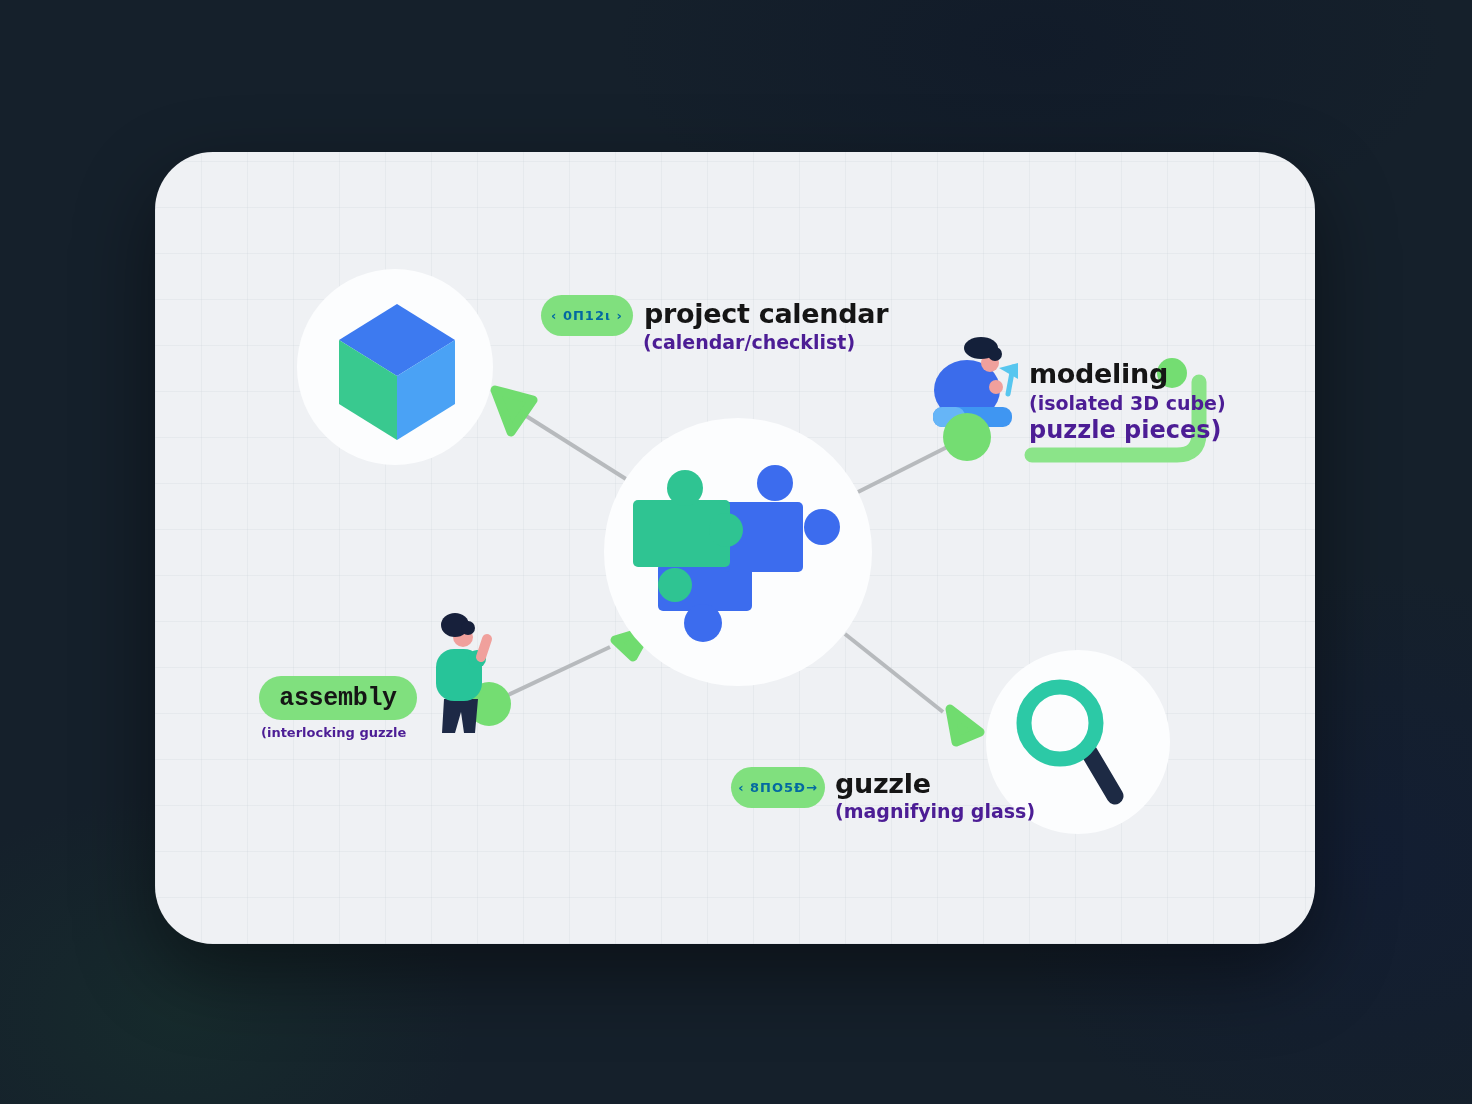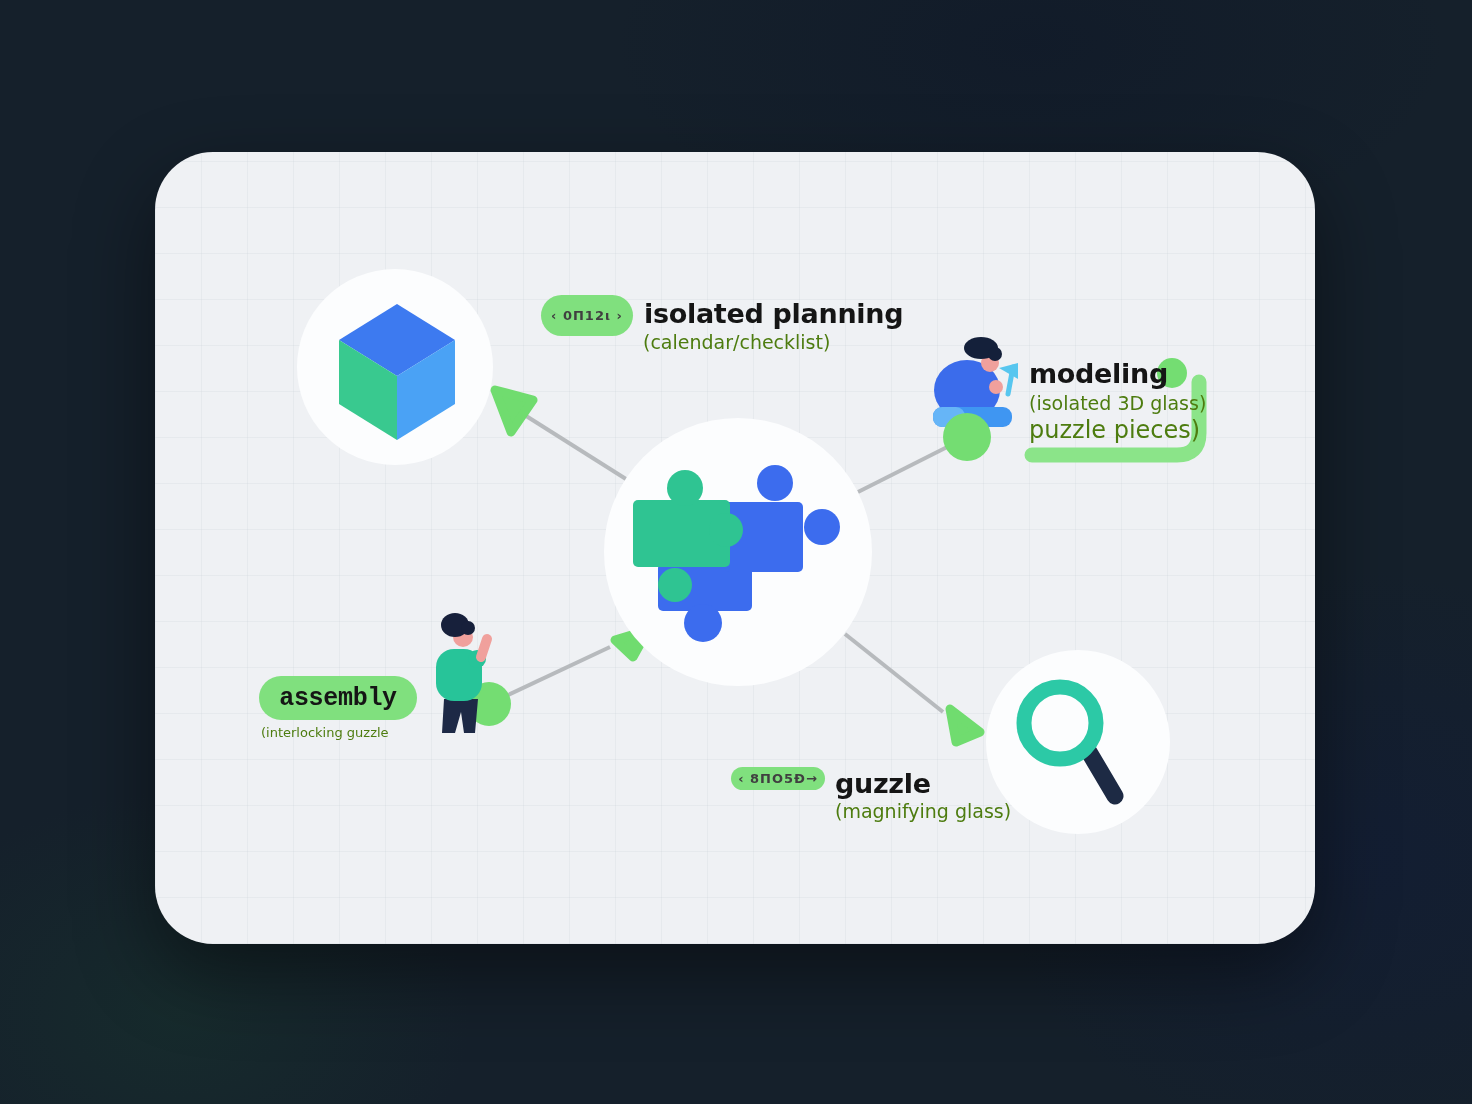--- a/index.html
+++ b/index.html
@@ -28,27 +28,27 @@
   }
   .abs{position:absolute;}
   .circle{
     position:absolute;border-radius:50%;background:#fcfdfe;
   }
   .pill{
     position:absolute;background:#80e07e;border-radius:22px;
     display:flex;align-items:center;justify-content:center;
   }
   .pill-code{
-    font-size:13px;font-weight:600;color:#404040;letter-spacing:1px;white-space:nowrap;
+    font-size:13px;font-weight:600;color:#0369a1;letter-spacing:1px;white-space:nowrap;
   }
   .node-title{
     position:absolute;font-weight:800;color:#151515;letter-spacing:-.3px;white-space:nowrap;
   }
   .node-sub{
-    position:absolute;font-weight:400;color:#4d7c0f;white-space:nowrap;
+    position:absolute;font-weight:700;color:#4c1d95;white-space:nowrap;
   }
   svg{display:block;}
 </style>
 </head>
 <body>
 
 <div class="stage">
   <div class="card">
     <div class="grid"></div>
 
@@ -126,31 +126,31 @@
       <polygon points="74,36 93,31 93,47" fill="#57c6ef"></polygon>
       <line x1="88" y1="35" x2="83" y2="62" stroke="#57c6ef" stroke-width="5" stroke-linecap="round"></line>
       <rect x="8" y="75" width="79" height="20" rx="9" fill="#3f96f2"></rect>
       <rect x="8" y="75" width="32" height="20" rx="9" fill="#66b5f7"></rect>
       <circle cx="42" cy="105" r="24" fill="#74dd72"></circle>
     </svg>
 
     <div class="pill" style="left:386px;top:143px;width:92px;height:41px;">
       <span class="pill-code">‹ 0Π12ι ›</span>
     </div>
-    <div class="node-title" style="left:489px;top:146px;font-size:27px;">isolated planning</div>
+    <div class="node-title" style="left:489px;top:146px;font-size:27px;">project calendar</div>
     <div class="node-sub" style="left:488px;top:179px;font-size:19px;">(calendar/checklist)</div>
 
     <div class="node-title" style="left:874px;top:206px;font-size:27px;">modeling</div>
-    <div class="node-sub" style="left:874px;top:240px;font-size:19px;">(isolated 3D glass)</div>
+    <div class="node-sub" style="left:874px;top:240px;font-size:19px;">(isolated 3D cube)</div>
     <div class="node-sub" style="left:874px;top:264px;font-size:24px;">puzzle pieces)</div>
 
     <div class="pill" style="left:104px;top:524px;width:158px;height:44px;border-radius:24px;font-family:Liberation Mono, monospace;">
       <span class="node-title" style="position:static;font-size:25px;">assembly</span>
     </div>
     <div class="node-sub" style="left:106px;top:573px;font-size:13px;">(interlocking guzzle</div>
 
-    <div class="pill" style="left:576px;top:615px;width:94px;height:23px;text-align:center;">
+    <div class="pill" style="left:576px;top:615px;width:94px;height:41px;text-align:center;">
       <span class="pill-code">‹ 8ΠΟ5Ð→</span>
     </div>
     <div class="node-title" style="left:680px;top:616px;font-size:27px;">guzzle</div>
     <div class="node-sub" style="left:680px;top:648px;font-size:19px;text-align:center;">(magnifying glass)</div>
   </div>
 </div>
 
 </body></html>

